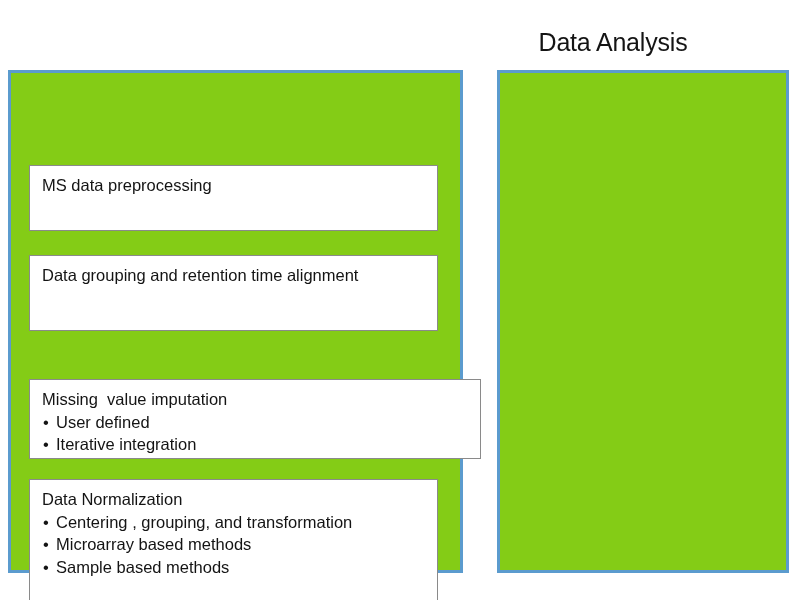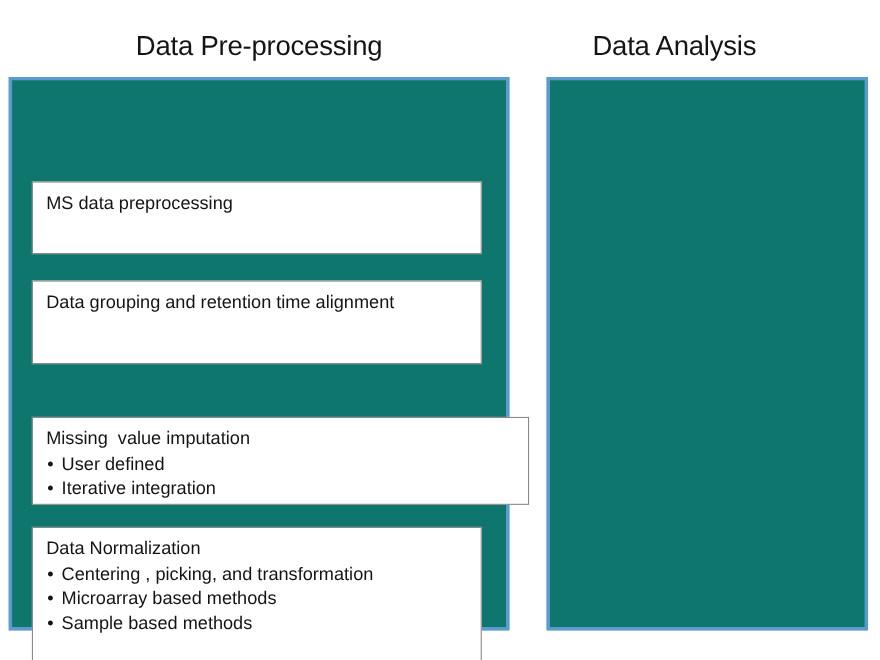--- a/index.html
+++ b/index.html
@@ -36,21 +36,21 @@
     white-space: nowrap;
     line-height: 1;
   }
   #title-left  { left: 8px;  top: 30px; width: 455px; }
   #title-right { left: 467px; top: 30px; width: 292px; }
 
   
   .panel {
     position: absolute;
     border: 3px solid #5b9bce;
-    background: #0f766e;
+    background: #84cc16;
     box-sizing: border-box;
   }
   #panel-left  { left: 8px;   top: 70px; width: 455px; height: 503px; }
   #panel-right { left: 497px; top: 70px; width: 292px; height: 503px; }
 
   
   .card {
     position: absolute;
     border: 1px solid #8a8a8a;
     background: #ffffff;
@@ -87,21 +87,20 @@
   #card-l1 { left: 18px; top: 92px;  width: 409px; height: 66px; }
   #card-l2 { left: 18px; top: 182px; width: 409px; height: 76px; }
   #card-l3 { left: 18px; top: 306px; width: 452px; height: 80px; }
   #card-l4 { left: 18px; top: 406px; width: 409px; height: 136px; }
 </style>
 </head>
 <body>
 
 <div class="canvas">
 
-  <div class="col-title" id="title-left">Data Pre-processing</div>
 
   <div class="panel" id="panel-left">
 
     <div class="card" id="card-l1">
       <div class="card-title">MS data preprocessing</div>
     </div>
 
     <div class="card" id="card-l2">
       <div class="card-title">Data grouping and retention time alignment</div>
     </div>
@@ -110,21 +109,21 @@
       <div class="card-title">Missing  value imputation</div>
       <ul class="bullets">
         <li><span class="txt">User defined</span></li>
         <li><span class="txt">Iterative integration</span></li>
       </ul>
     </div>
 
     <div class="card" id="card-l4">
       <div class="card-title">Data Normalization</div>
       <ul class="bullets">
-        <li><span class="txt">Centering , picking, and transformation</span></li>
+        <li><span class="txt">Centering , grouping, and transformation</span></li>
         <li><span class="txt">Microarray based methods</span></li>
         <li><span class="txt">Sample based methods</span></li>
       </ul>
     </div>
   </div>
 
   <div class="col-title" id="title-right">Data Analysis</div>
 
   <div class="panel" id="panel-right">
 

